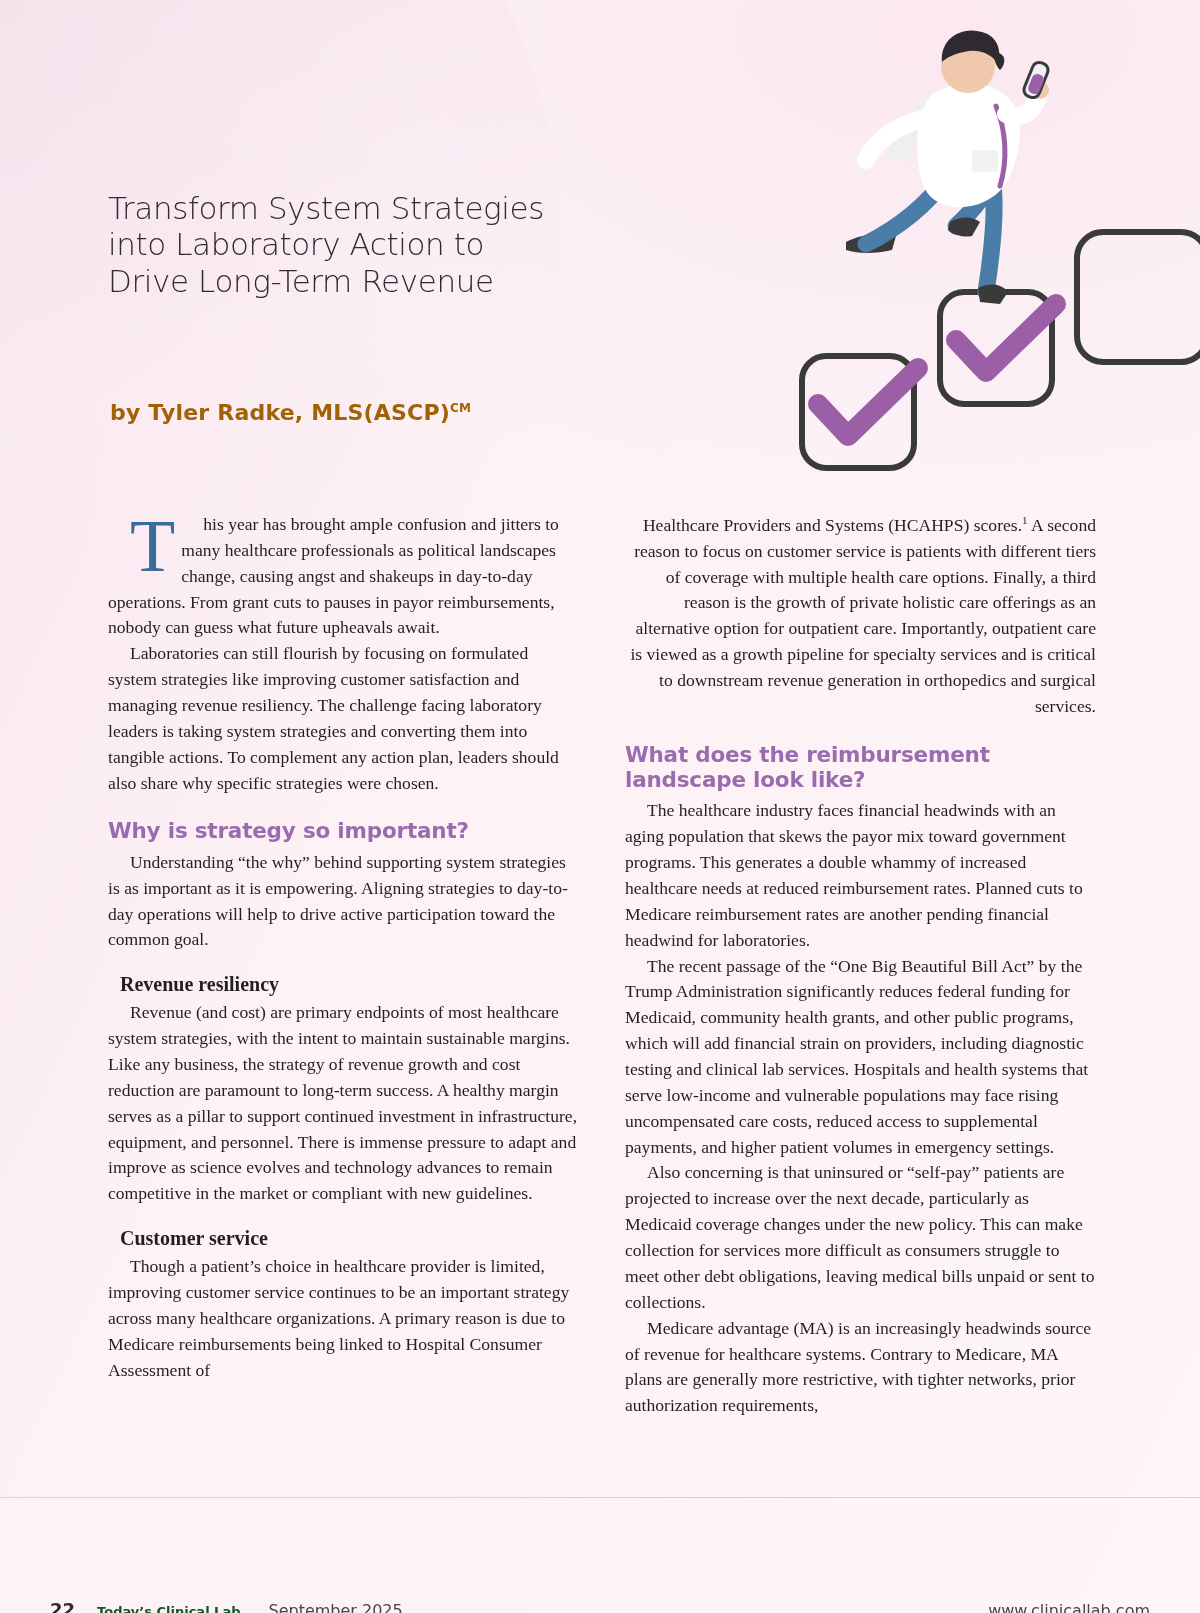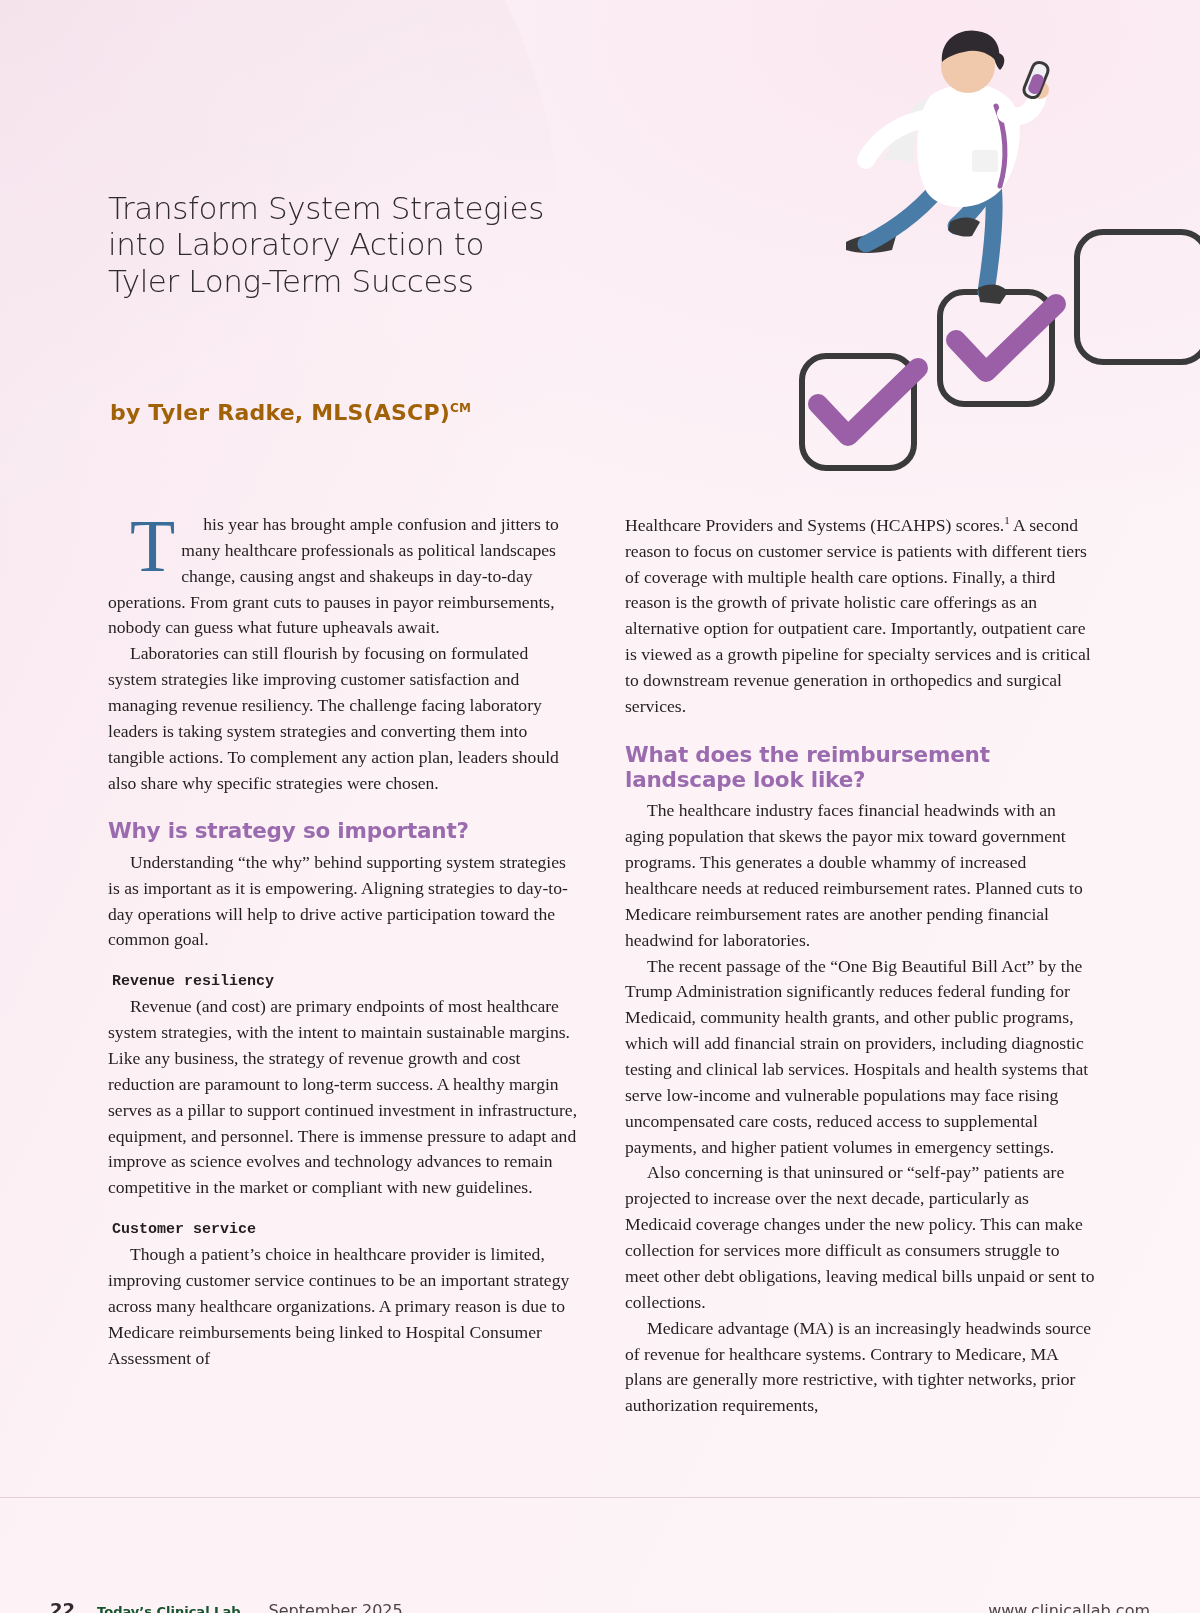--- a/index.html
+++ b/index.html
@@ -94,36 +94,37 @@
     margin: 0;
     font-size: 17.6px;
     line-height: 1.47;
     color: #231f20;
     text-align: left;
     text-indent: 22px;
     hyphens: auto;
   }
   p.body.noindent {
     text-indent: 0;
+    text-align: right;
   }
   h2.section {
     font-family: "DejaVu Sans", sans-serif;
     font-weight: bold;
     font-size: 21.5px;
     line-height: 1.18;
     color: #9b6bb0;
     margin: 22px 0 6px 0;
     letter-spacing: -0.2px;
   }
   h3.subsection {
-    font-family: Liberation Mono, monospace;
-    font-weight: bold;
-    font-size: 15px;
+    font-family: Liberation Serif, serif;
+    font-weight: bold;
+    font-size: 20px;
     color: #231f20;
-    margin: 20px 0 4px 4px;
+    margin: 20px 0 4px 12px;
   }
   .dropcap-para {
     position: relative;
     text-indent: 0;
   }
   .dropcap {
     float: left;
     font-family: "Liberation Serif", serif;
     font-size: 74px;
     line-height: 0.78;
@@ -218,21 +219,21 @@
 
       <circle cx="188" cy="56" r="27" fill="#f0c9ad"></circle>
       <path d="M162 52 C 160 28, 182 16, 202 22 C 218 26, 222 42, 218 54 C 212 44, 198 38, 184 42 C 174 44, 166 48, 162 52 Z" fill="#2f2a30"></path>
       <path d="M214 44 C 224 40, 228 52, 220 60 C 216 56, 214 50, 214 44 Z" fill="#2f2a30"></path>
     </svg>
   </div>
 
   <div class="headline">
     <div>Transform System Strategies</div>
     <div>into Laboratory Action to</div>
-    <div>Tyler Long-Term Success</div>
+    <div>Drive Long-Term Revenue</div>
   </div>
 
   <div class="byline">
     <span>by Tyler Radke, MLS(ASCP)</span><sup>CM</sup>
   </div>
 
   <div class="columns">
 
     <div class="col">
       <p class="body dropcap-para"><span class="dropcap">T</span><span>his year has brought ample confusion and jitters to many healthcare professionals as political landscapes change, causing angst and shakeups in day-to-day operations. From grant cuts to pauses in payor reimbursements, nobody can guess what future upheavals await.</span></p>

